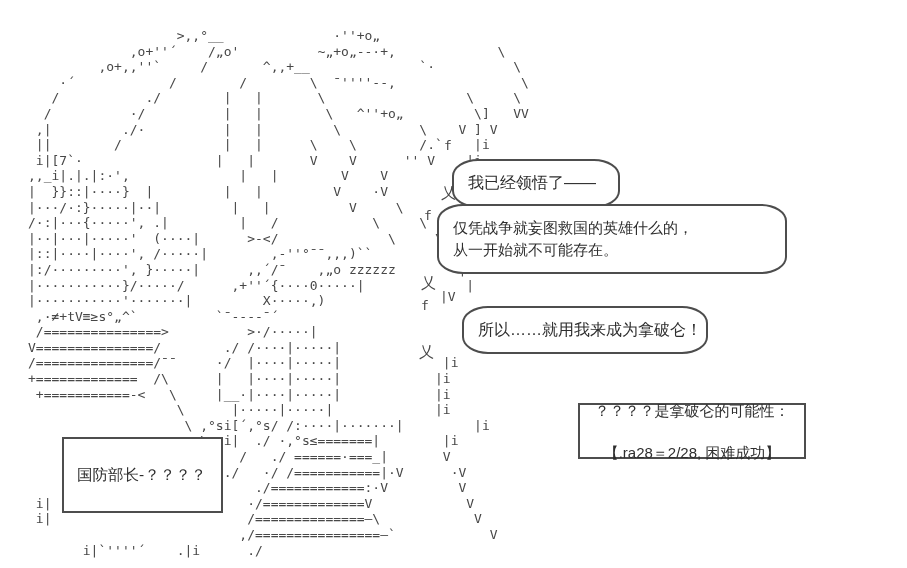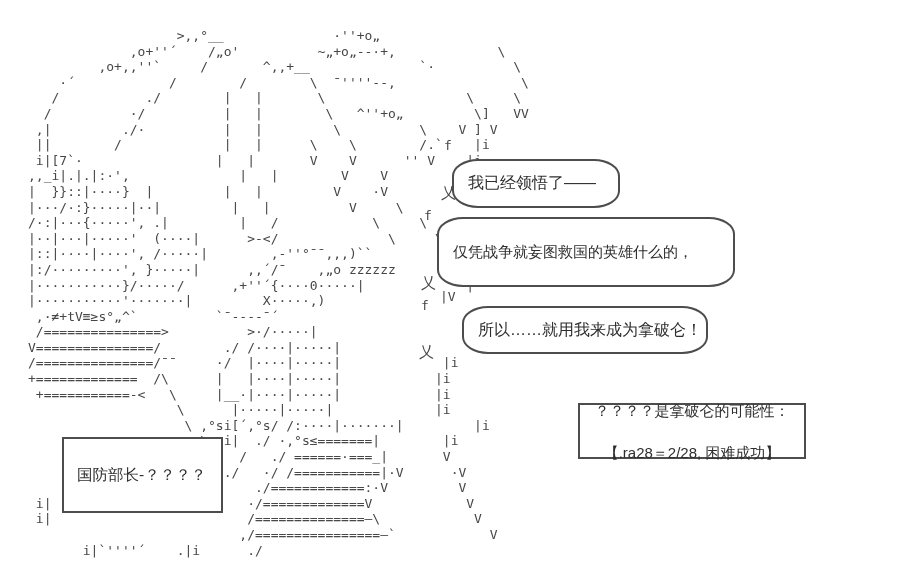--- a/index.html
+++ b/index.html
@@ -27,21 +27,21 @@
     background:#ffffff;
     border:2px solid #4d4d4d;
     border-radius:26px / 17px;
     display:flex;flex-direction:column;justify-content:center;
     padding:2px 14px;
     color:#2e2e2e;
     box-sizing:border-box;
   }
   .bubble .line{white-space:nowrap;}
   #bubble-1{left:452px;top:159px;width:168px;height:49px;font-size:16px;}
-  #bubble-2{left:437px;top:217px;width:298px;height:70px;font-size:15px;line-height:22px;}
+  #bubble-2{left:437px;top:204px;width:350px;height:70px;font-size:15px;line-height:22px;}
   #bubble-3{left:434px;top:306px;width:246px;height:48px;font-size:16px;margin-left:28px;}
   
   .tail{
     position:absolute;
     font-family:"DejaVu Sans Mono",monospace;
     font-size:13px;color:#474747;
     white-space:pre;
   }
   #tail-1t{left:444px;top:138px;}
   #tail-1b{left:441px;top:184px;font-size:15px;}
@@ -104,20 +104,21 @@
 
   <span class="tail" id="tail-1t">f</span>
   <div class="bubble" id="bubble-1">
     <div class="line">我已经领悟了——</div>
   </div>
   <span class="tail" id="tail-1b">乂</span>
 
   <span class="tail" id="tail-2t">f</span>
   <div class="bubble" id="bubble-2">
     <div class="line">仅凭战争就妄图救国的英雄什么的，</div>
+    <div class="line">从一开始就不可能存在。</div>
   </div>
   <span class="tail" id="tail-2b">乂</span>
   <span class="tail" id="tail-mid">|V</span>
 
   <span class="tail" id="tail-3t">f</span>
   <div class="bubble" id="bubble-3">
     <div class="line">所以……就用我来成为拿破仑！</div>
   </div>
   <span class="tail" id="tail-3b">乂</span>
 

